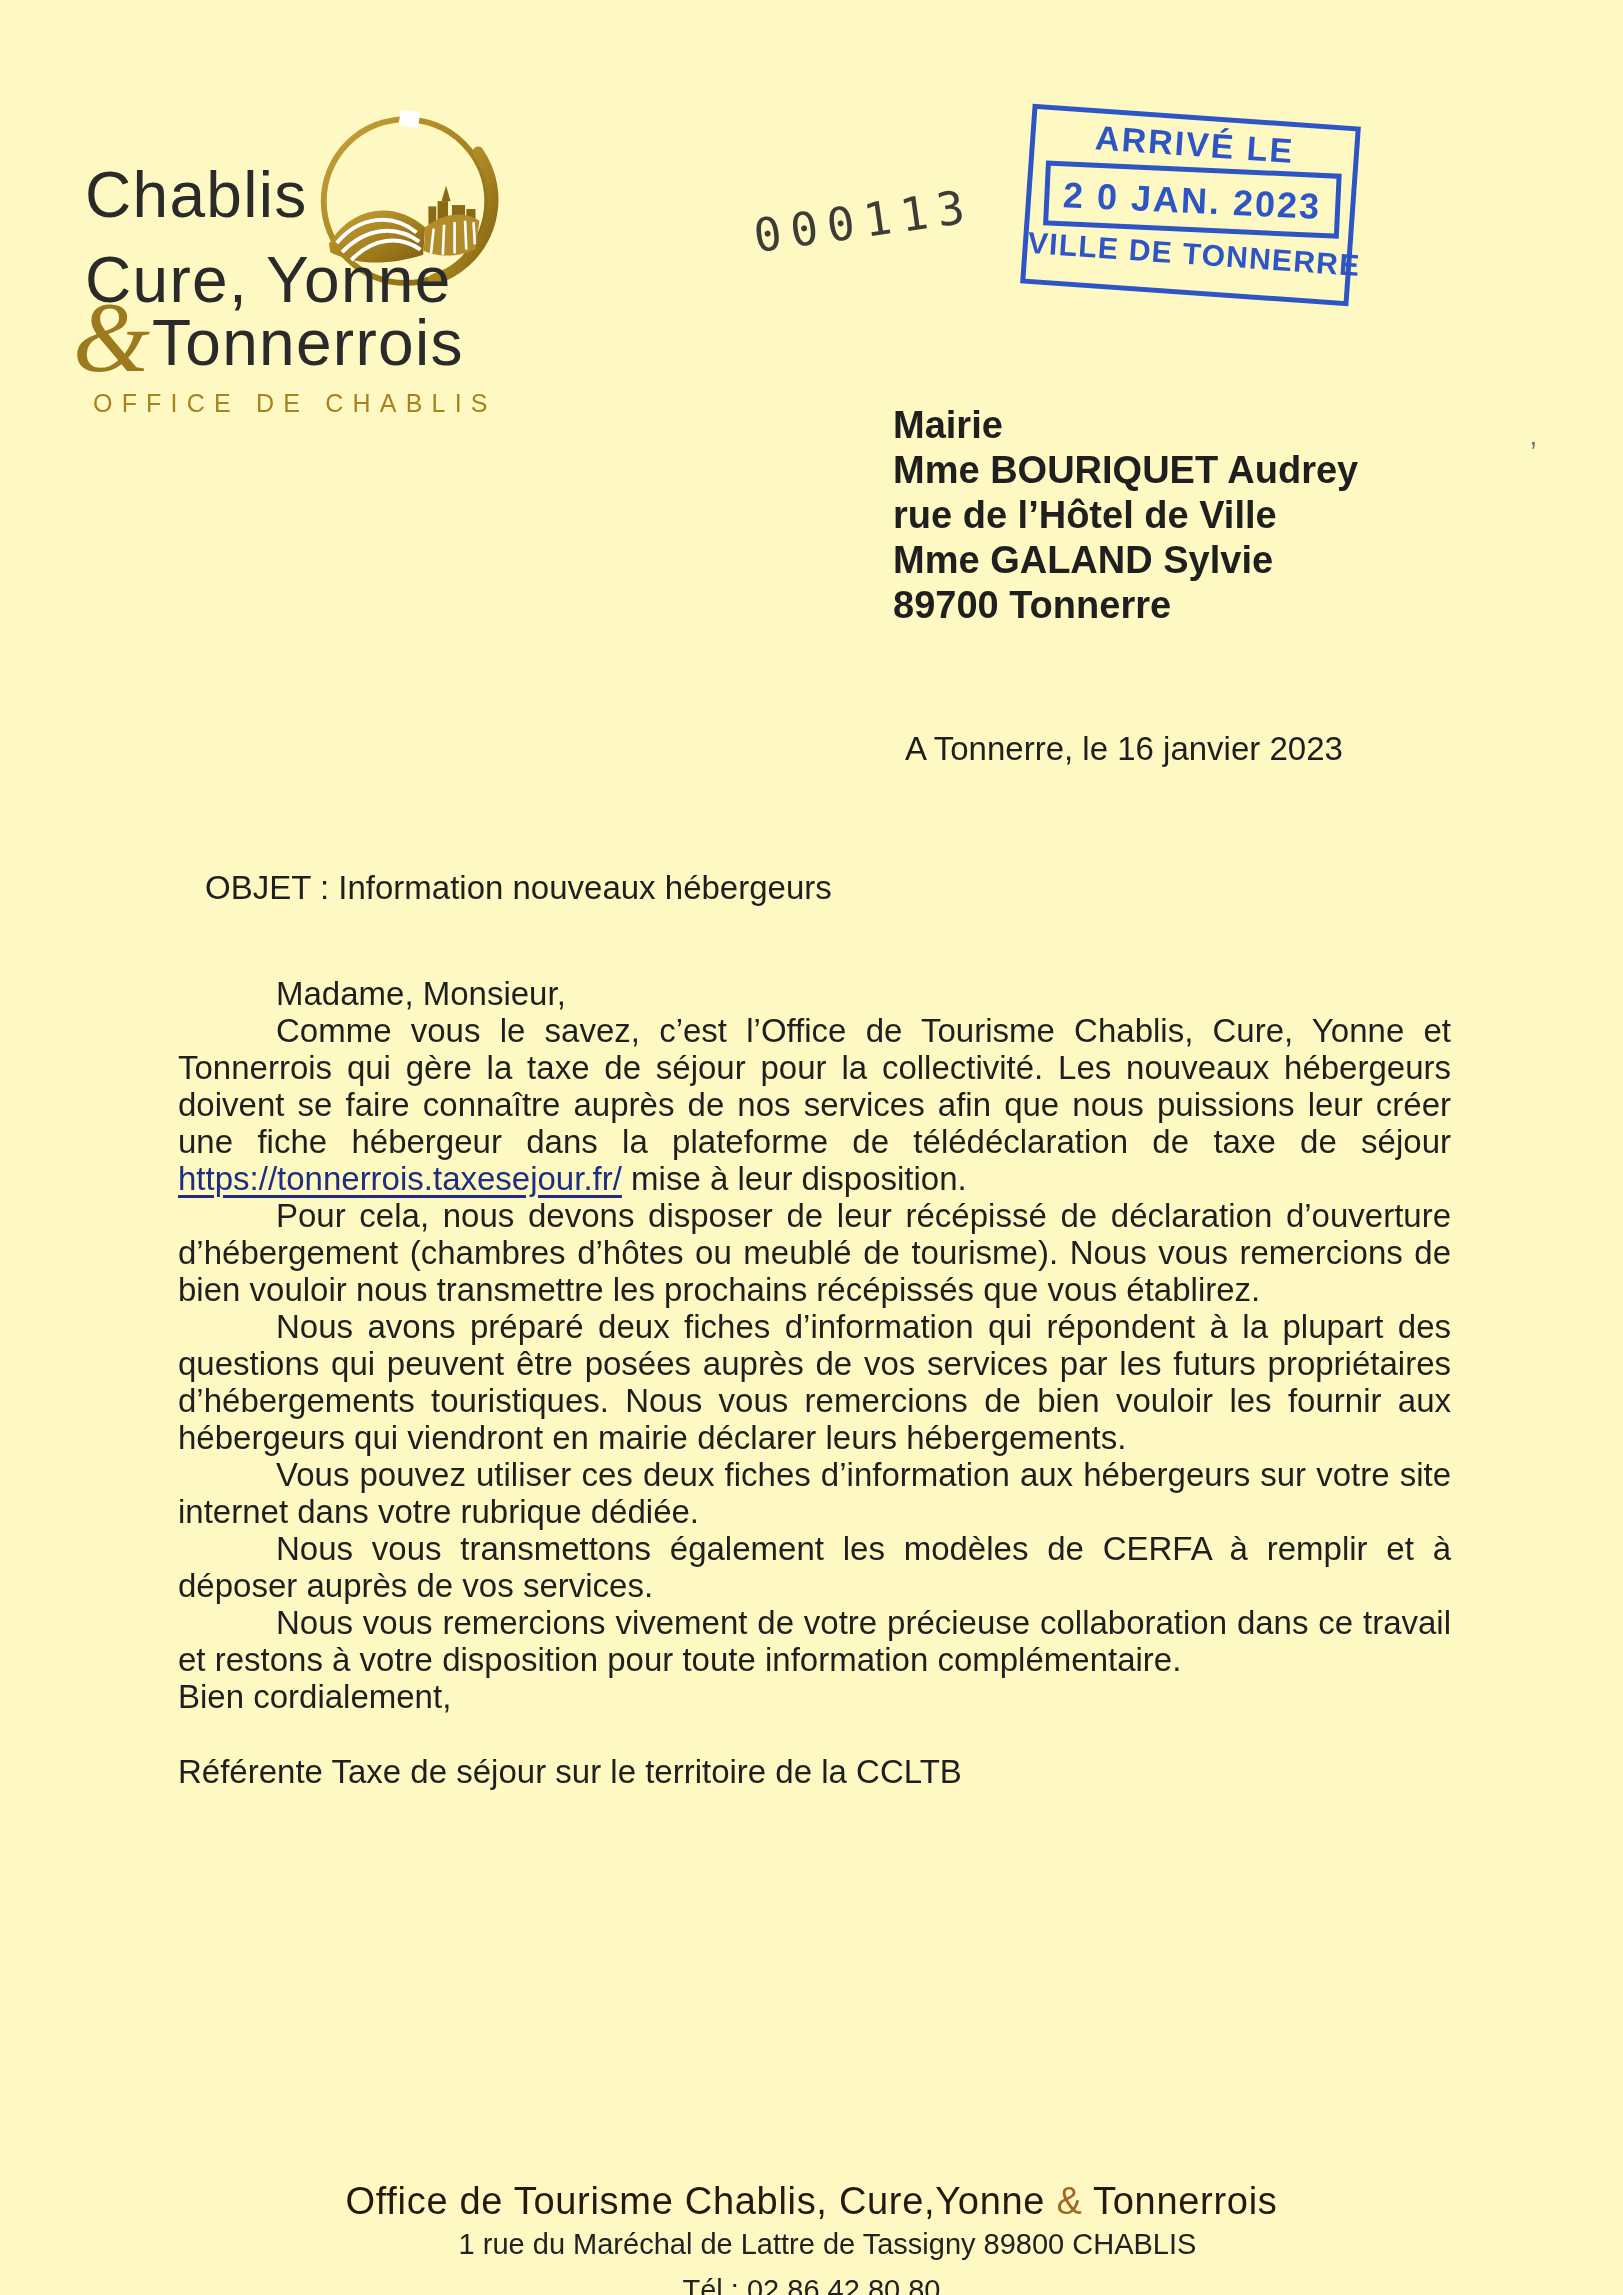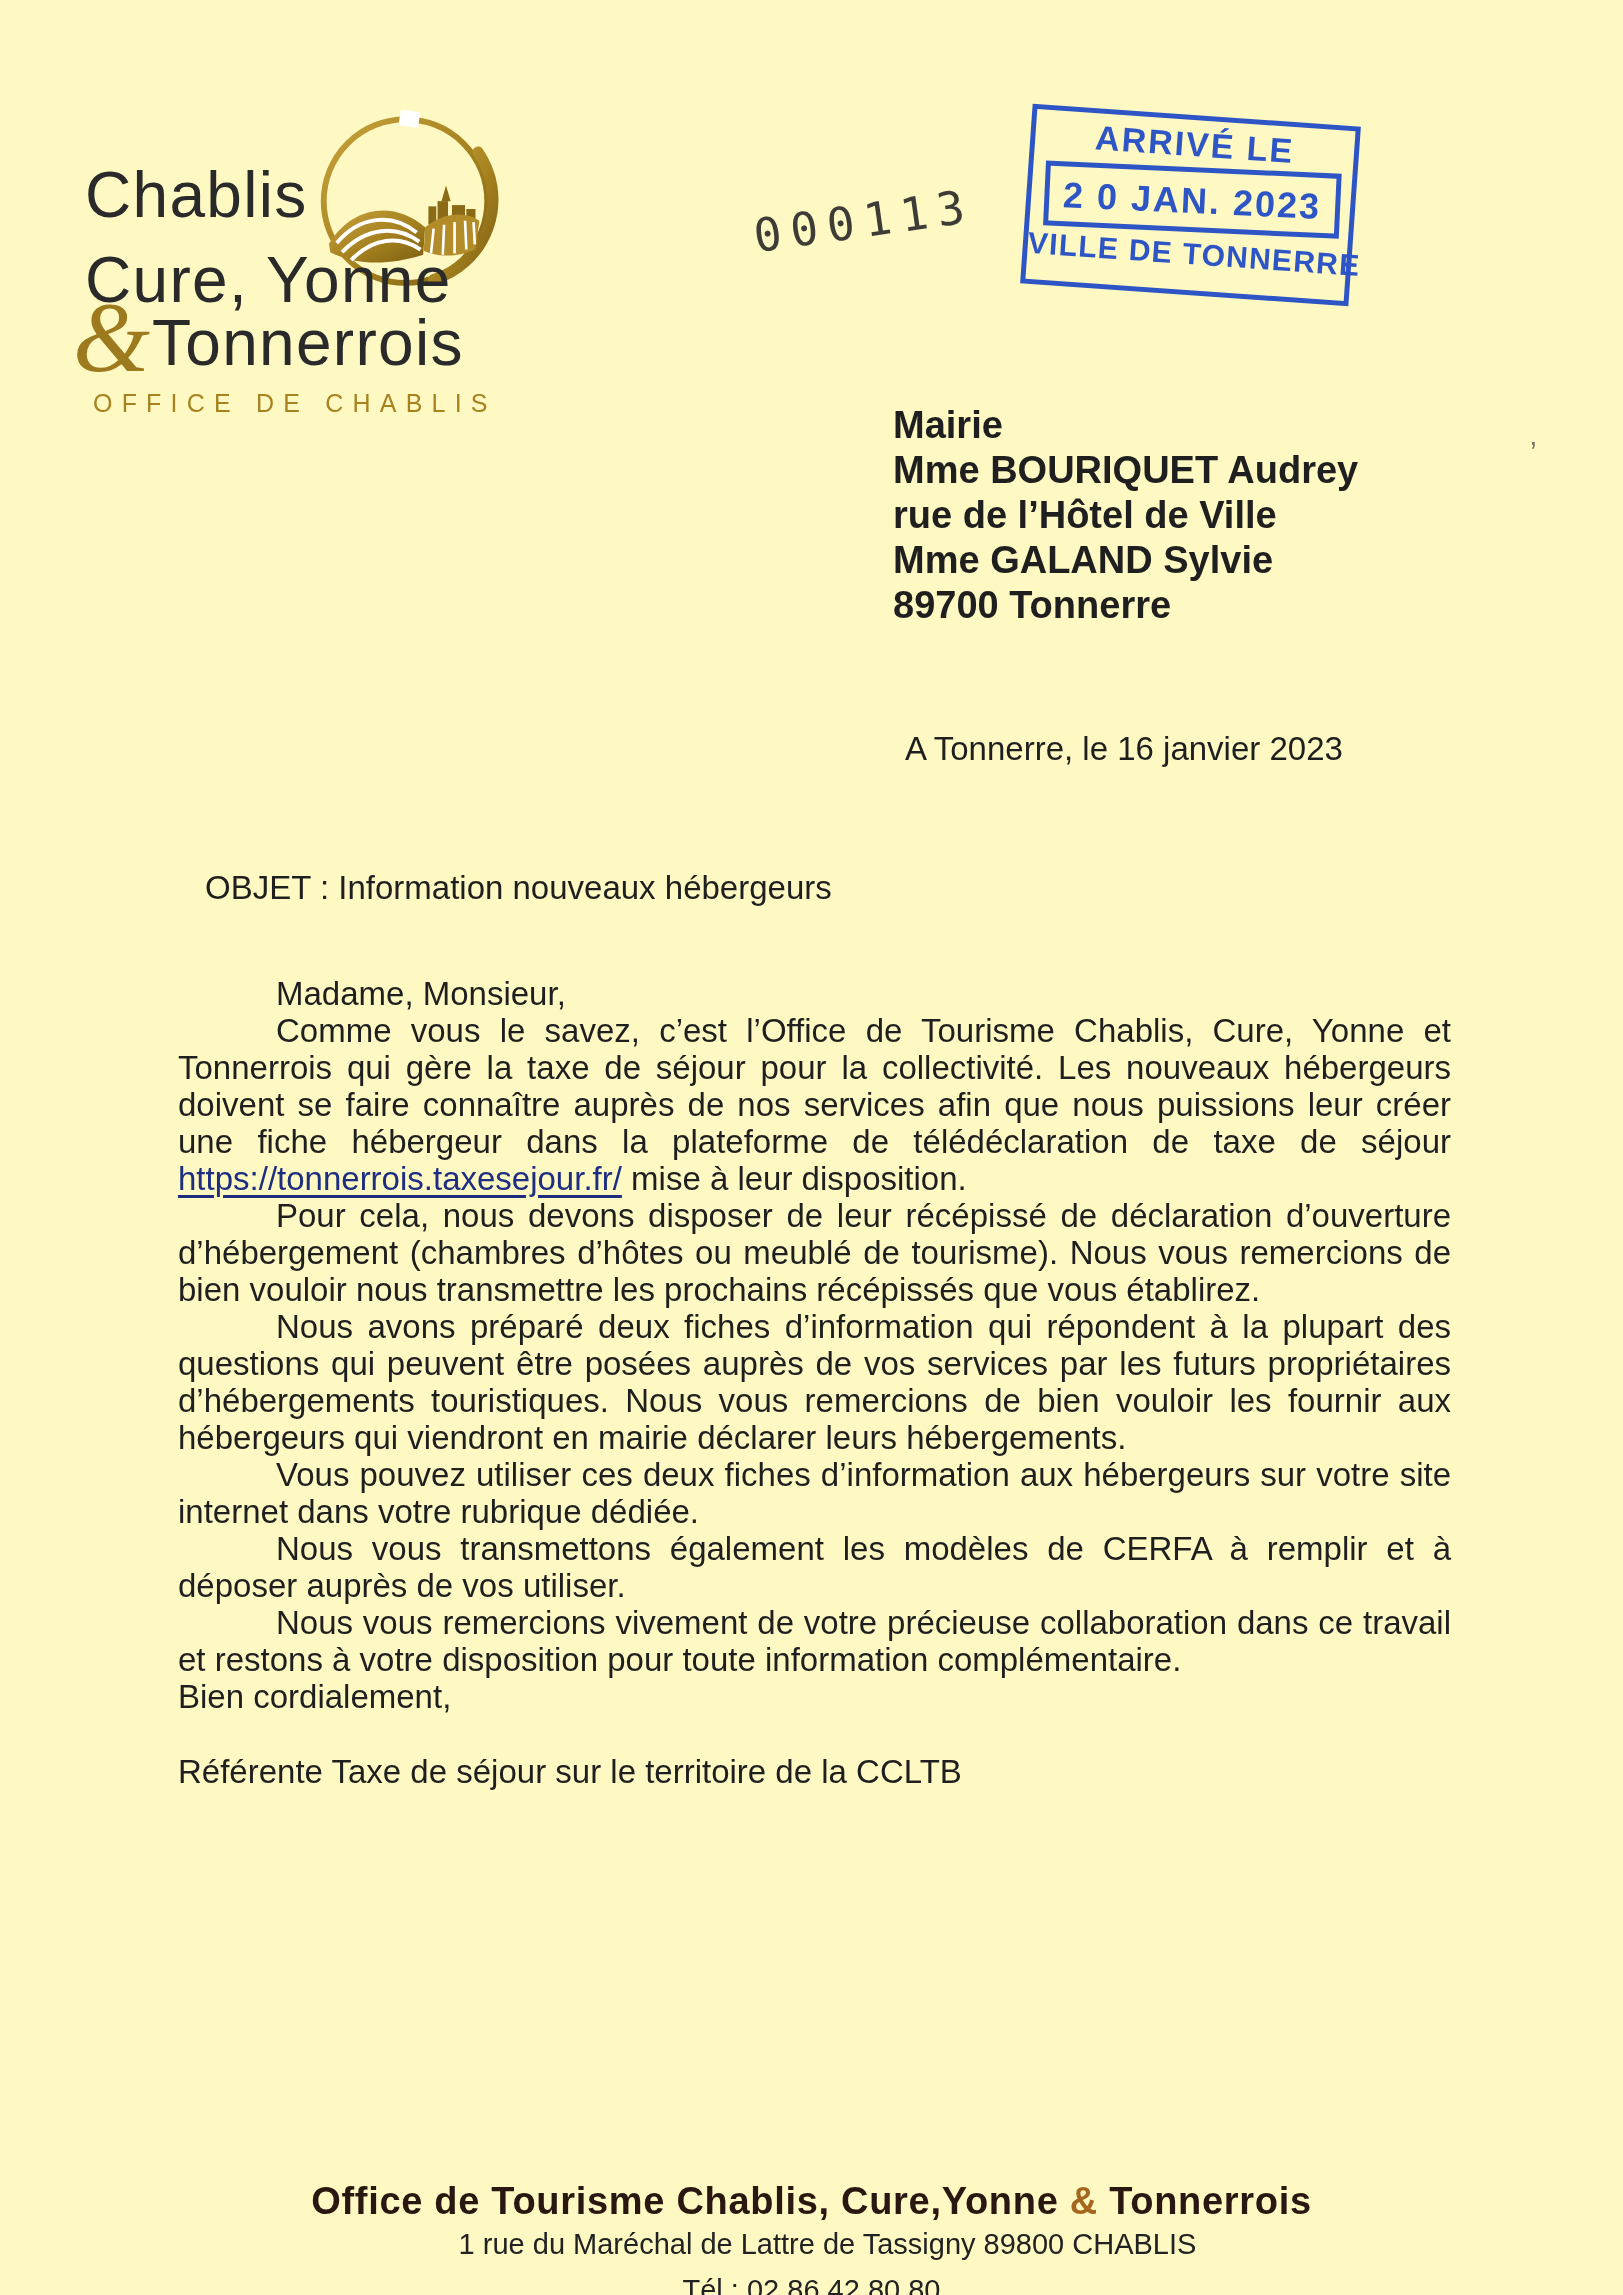--- a/index.html
+++ b/index.html
@@ -72,21 +72,21 @@
   .salutation { margin-bottom: 37px; text-align: left; }
   .para-last  { margin-top: 52px; }
   .closing    { margin-top: 37px; text-indent: 0 !important; text-align: left; }
   .signature  { margin-top: 37px; line-height: 39px; text-align: left; }
   .sig-line   { display: block; }
   .link { color: #1c2d82; text-decoration: underline; text-decoration-thickness: 2.6px; text-underline-offset: 4.6px; }
 
   
   .footer-org {
     position: absolute; top: 2180px; left: 0; width: 100%;
-    text-align: center; font-size: 38px; color: #2b1712; letter-spacing: 0.7px; font-weight: bold;
+    text-align: center; font-size: 38px; color: #2b1712; letter-spacing: 0.7px;
   }
   .footer-amp { color: #a5661e; }
   .footer-addr {
     position: absolute; top: 2228px; left: 16px; width: 100%;
     text-align: center; font-size: 29px; color: #222222;
   }
   .footer-tel {
     position: absolute; top: 2274px; left: 0; width: 100%;
     text-align: center; font-size: 29px; color: #222222;
   }
@@ -165,21 +165,21 @@
   <div class="subject">OBJET : Information nouveaux hébergeurs</div>
 
   <div class="letter-body">
     <p class="salutation">Madame, Monsieur,</p>
 
     <p><span>Comme vous le savez, c’est l’Office de Tourisme Chablis, Cure, Yonne et Tonnerrois qui gère la taxe de séjour pour la collectivité.  Les nouveaux hébergeurs doivent se faire connaître auprès de nos services afin que nous puissions leur créer une fiche hébergeur dans la plateforme de télédéclaration de taxe de séjour </span><a class="link">https://tonnerrois.taxesejour.fr/</a><span> mise à leur disposition.</span></p>
 
     <p>Pour cela, nous devons disposer de leur récépissé de déclaration d’ouverture d’hébergement (chambres d’hôtes ou meublé de tourisme). Nous vous remercions de bien vouloir nous transmettre les prochains récépissés que vous établirez.</p>
     <p>Nous avons préparé deux fiches d’information qui répondent à la plupart des questions qui peuvent être posées auprès de vos services par les futurs propriétaires d’hébergements touristiques. Nous vous remercions de bien vouloir les fournir aux hébergeurs qui viendront en mairie déclarer leurs hébergements.</p>
     <p>Vous pouvez utiliser ces deux fiches d’information aux hébergeurs sur votre site internet dans votre rubrique dédiée.</p>
-    <p>Nous vous transmettons également les modèles de CERFA à remplir et à déposer auprès de vos utiliser.</p>
+    <p>Nous vous transmettons également les modèles de CERFA à remplir et à déposer auprès de vos services.</p>
     <p class="para-last">Nous vous remercions vivement de votre précieuse collaboration dans ce travail et restons à votre disposition pour toute information complémentaire.</p>
 
     <p class="closing">Bien cordialement,</p>
 
     <div class="signature">
       <span class="sig-line">Référente Taxe de séjour sur le territoire de la CCLTB</span>
     </div>
   </div>
 
   <div class="footer-org"><span>Office de Tourisme Chablis, Cure,Yonne </span><span class="footer-amp">&amp;</span><span> Tonnerrois</span></div>

